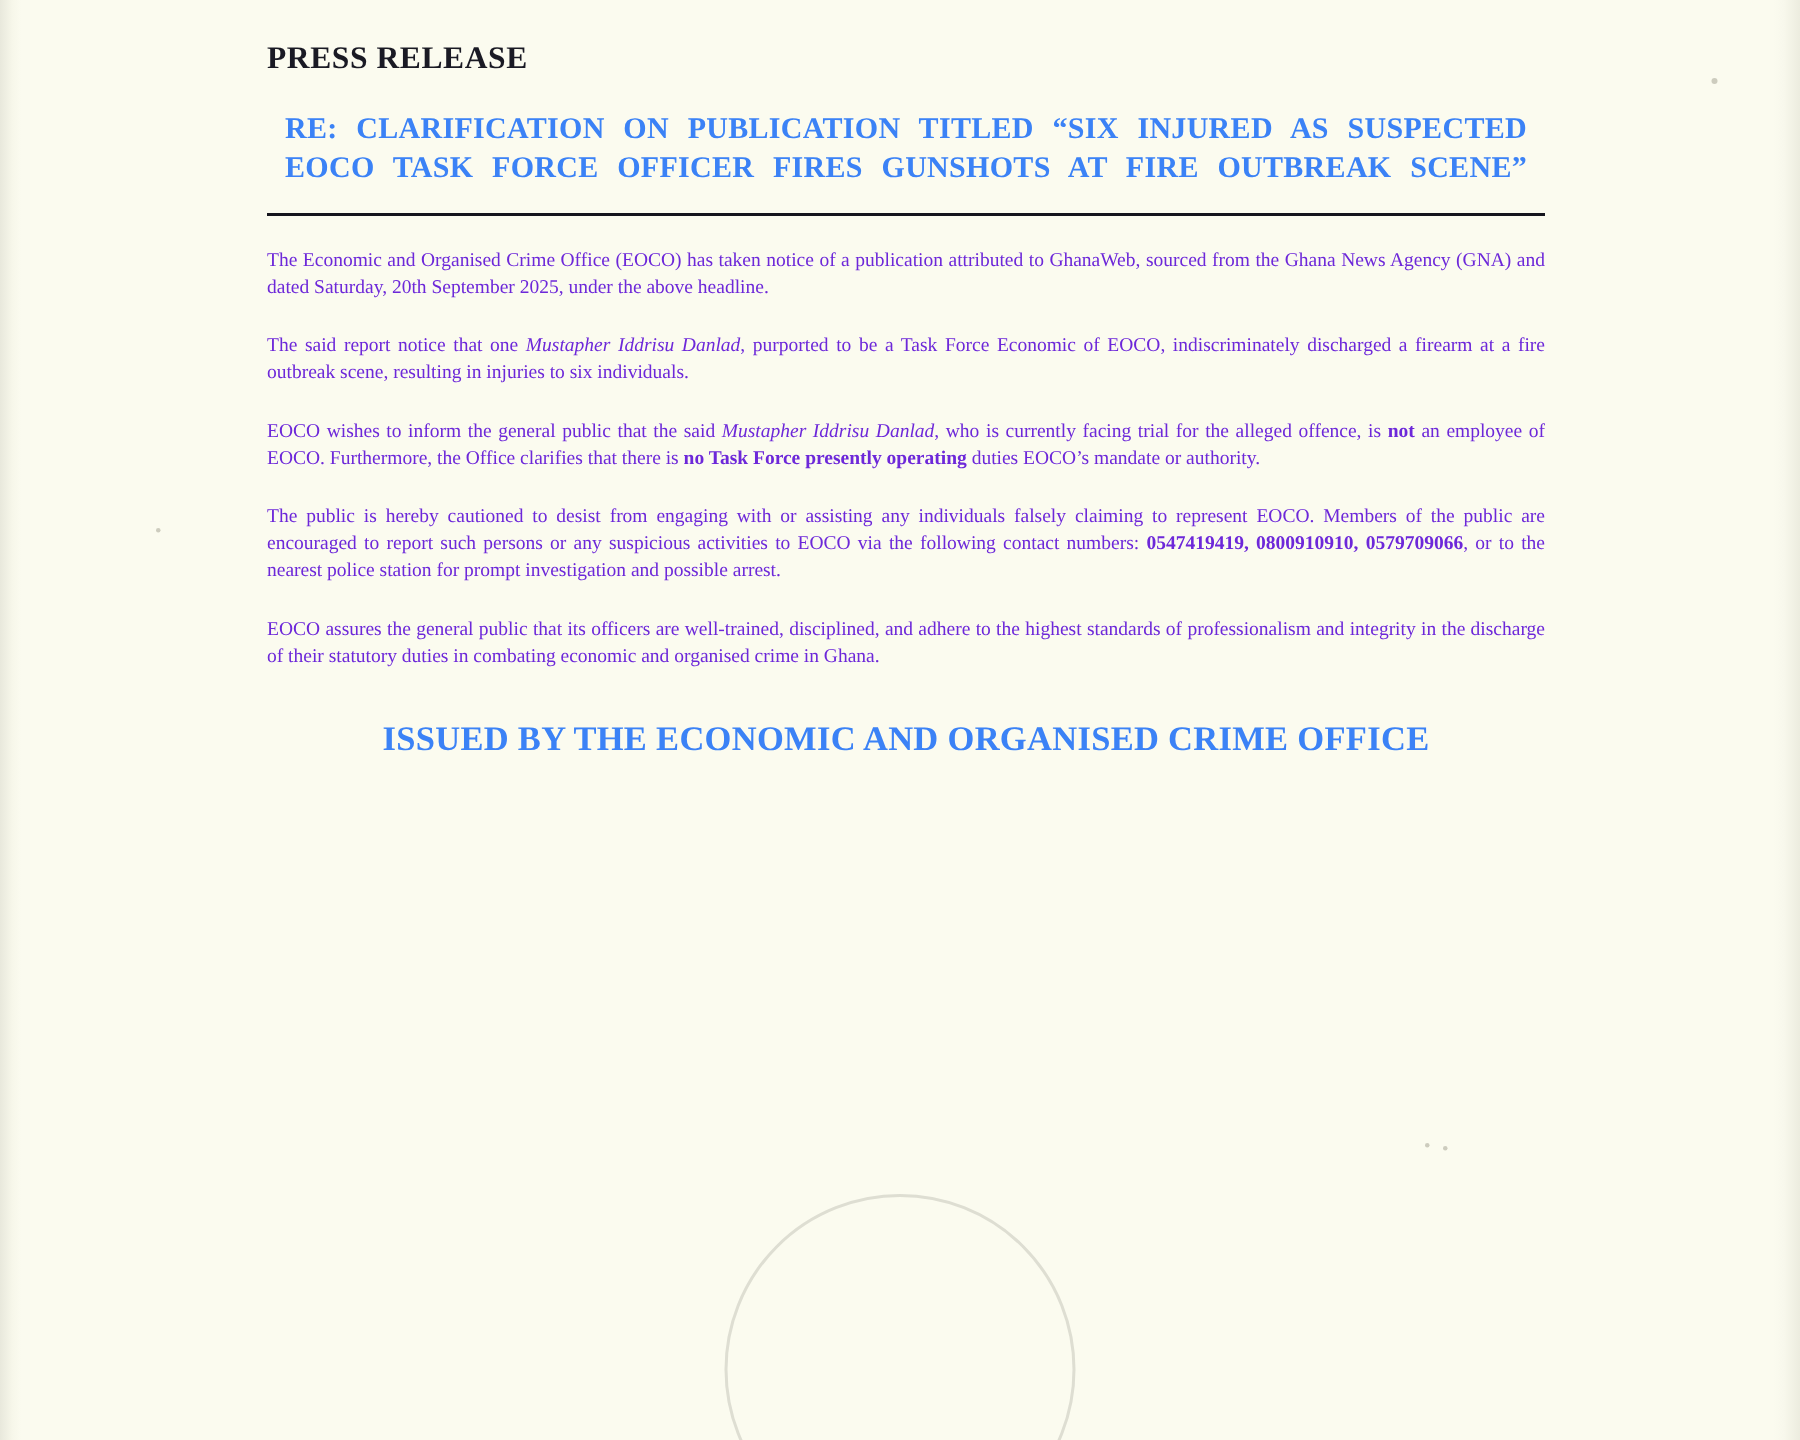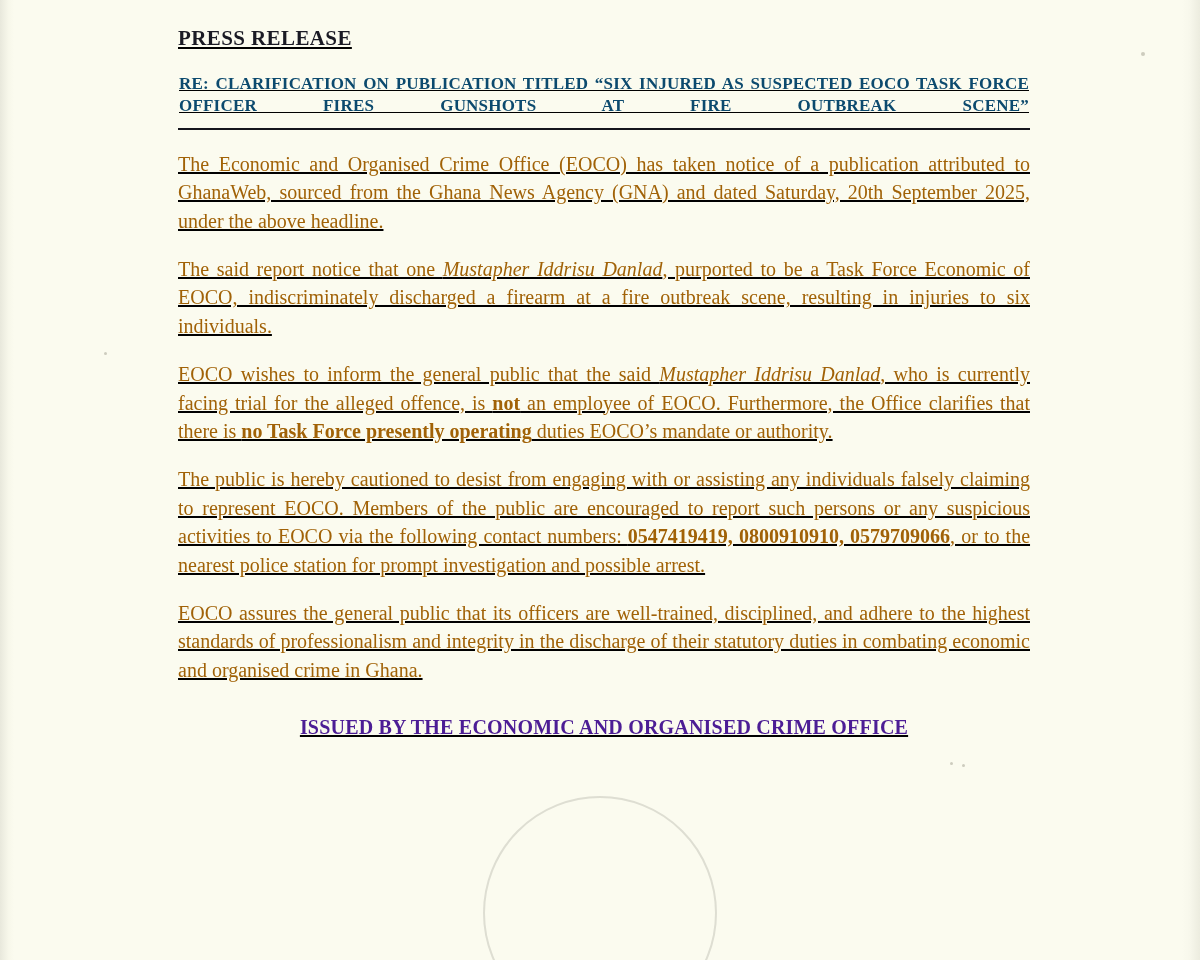--- a/index.html
+++ b/index.html
@@ -35,67 +35,66 @@
     right: 0; top: 0;
     width: 18px; height: 100%;
     background: linear-gradient(to left, #ececdf 0%, #f8f8ec 60%, #fbfbef 100%);
     pointer-events: none;
   }
   .doc-body {
     position: absolute;
     left: 178px;
     top: 26px;
     width: 852px;
-    text-decoration: underline;
   }
   .press-release-title {
     font-size: 21px;
     font-weight: bold;
     letter-spacing: 0.4px;
     color: #1a1a24;
     margin: 0 0 22px 0;
   }
   .re-heading {
-    font-size: 17px;
+    font-size: 20px;
     font-weight: bold;
-    color: #0c4a6e;
+    color: #3b82f6;
     line-height: 1.32;
     text-align: justify;
     text-align-last: justify;
     letter-spacing: 0.2px;
-    margin: 1px;
+    margin: 12px;
     padding-bottom: 4px;
   }
   .rule {
     border: 0;
     border-top: 2px solid #15151d;
     margin: 6px 0 20px 0;
     width: 100%;
   }
   .para {
-    font-size: 20px;
+    font-size: 13px;
     line-height: 1.42;
-    color: #a16207;
+    color: #6d28d9;
     text-align: justify;
     margin: 0 0 20px 0;
   }
   .para i {
     font-style: italic;
   }
   .para b {
     font-weight: bold;
   }
   .closing {
     margin-top: 30px;
     text-align: center;
   }
   .closing-line {
-    font-size: 20px;
+    font-size: 23px;
     font-weight: bold;
-    color: #4c1d95;
+    color: #3b82f6;
     line-height: 1.38;
     letter-spacing: 0.2px;
   }
   .watermark {
     position: absolute;
     left: 50%;
     bottom: -70px;
     transform: translateX(-50%);
     width: 230px;
     height: 230px;

